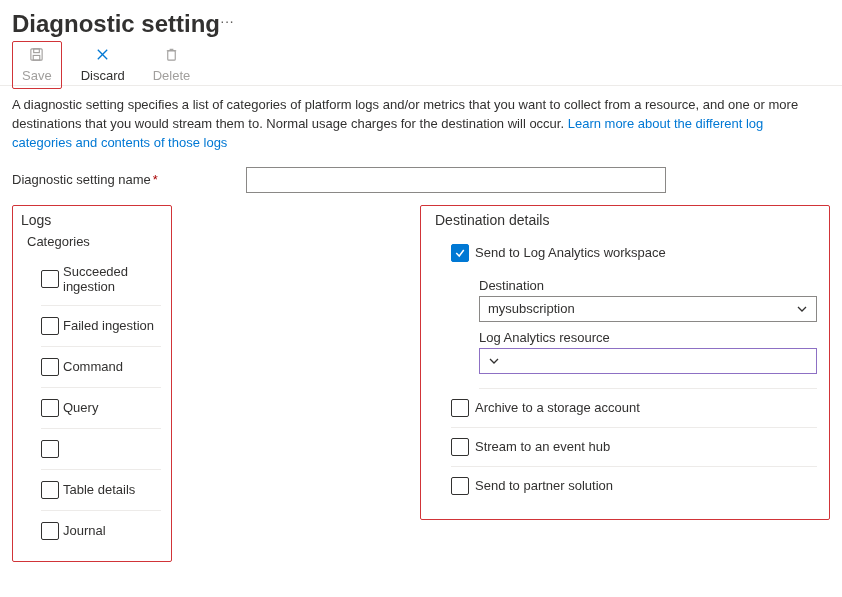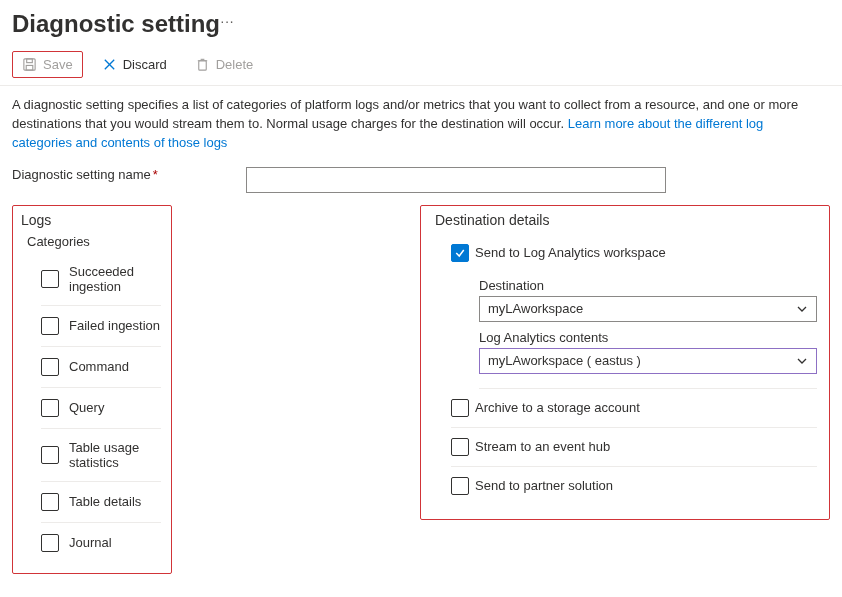--- a/index.html
+++ b/index.html
@@ -28,37 +28,39 @@
   .toolbar-btn {
     display: inline-flex;
     align-items: center;
     gap: 6px;
     padding: 5px 9px;
     font-size: 13px;
     color: #323130;
     cursor: pointer;
     background: none;
     border: none;
+    flex-direction: column;
   }
   .toolbar-btn.disabled { color: #a19f9d; cursor: default; }
   .toolbar-btn svg { width: 15px; height: 15px; }
   .save-highlight {
     border: 1px solid #d13438;
     border-radius: 2px;
   }
 
   .description {
     padding: 10px 24px 6px 12px;
     line-height: 1.45;
     font-size: 13px;
   }
   .description a { color: #0078d4; text-decoration: none; }
 
   .field-row {
     display: flex;
+    align-items: center;
     gap: 8px;
     padding: 8px 12px 12px 12px;
   }
   .field-label { width: 226px; font-size: 13px; }
   .req { color: #a80000; margin-left: 2px; }
   .text-input {
     width: 420px;
     height: 26px;
     border: 1px solid #8a8886;
     padding: 2px 6px;
@@ -79,21 +81,21 @@
     border-radius: 2px;
     padding: 6px 10px 10px 6px;
   }
   .section-title { font-size: 14px; font-weight: 400; margin-bottom: 6px; padding-left: 2px;}
   .sub-title { font-size: 13px; margin: 4px 0 4px 8px; }
 
   .check-list { margin-left: 22px; }
   .check-row {
     display: flex;
     align-items: center;
-    gap: 10px;
+    gap: 4px;
     padding: 10px 0;
   }
   .checkbox {
     width: 18px;
     height: 18px;
     border: 1px solid #323130;
     border-radius: 2px;
     flex-shrink: 0;
     display: flex;
     align-items: center;
@@ -208,21 +210,20 @@
           <div class="check-row">
               <div class="checkbox"></div>
               <span>Command</span>
             </div>
           <div class="check-row">
               <div class="checkbox"></div>
               <span>Query</span>
             </div>
           <div class="check-row">
               <div class="checkbox"></div>
-              <span>Table usage statistics</span>
             </div>
           <div class="check-row">
               <div class="checkbox"></div>
               <span>Table details</span>
             </div>
           <div class="check-row">
               <div class="checkbox"></div>
               <span>Journal</span>
             </div>
         </div>
@@ -241,30 +242,29 @@
         <div class="checkbox checked">
           <svg viewBox="0 0 16 16">
               <polyline points="3,8 7,12 13,4" fill="none" stroke="#fff" stroke-width="2"></polyline>
             </svg>
         </div>
         <span>Send to Log Analytics workspace</span>
       </div>
       <div class="dest-sub">
         <div class="dest-sub-label">Destination</div>
         <div class="select-box">
-          <span>myLAworkspace</span>
+          <span>mysubscription</span>
           <svg viewBox="0 0 12 12">
               <polyline points="2,4 6,8 10,4" fill="none" stroke="#323130" stroke-width="1.3"></polyline>
             </svg>
         </div>
       </div>
       <div class="dest-sub" style="padding-bottom:14px;border-bottom:1px solid #edebe9;">
-        <div class="dest-sub-label">Log Analytics contents</div>
+        <div class="dest-sub-label">Log Analytics resource</div>
         <div class="select-box highlight">
-          <span>myLAworkspace ( eastus )</span>
           <svg viewBox="0 0 12 12">
               <polyline points="2,4 6,8 10,4" fill="none" stroke="#323130" stroke-width="1.3"></polyline>
             </svg>
         </div>
       </div>
       <div class="dest-row">
         <div class="checkbox"></div>
         <span>Archive to a storage account</span>
       </div>
       <div class="dest-row">

